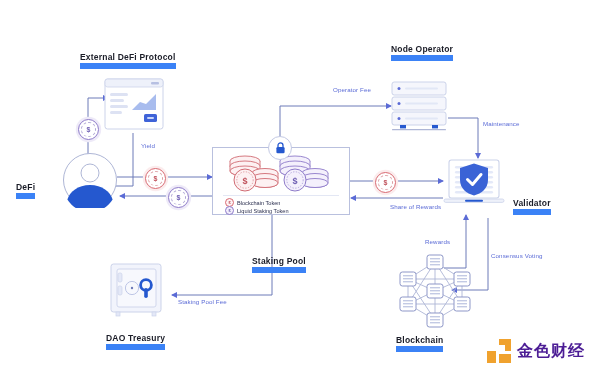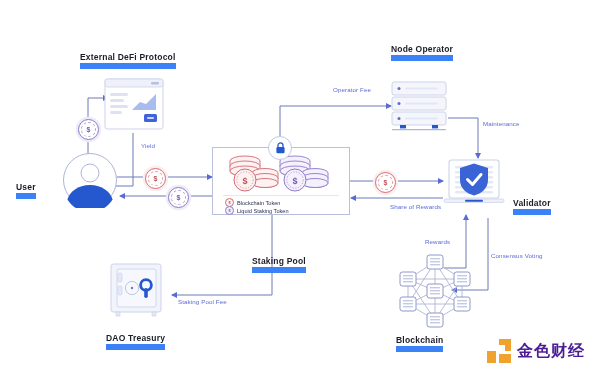--- a/index.html
+++ b/index.html
@@ -114,21 +114,21 @@
       <span>$</span>
   </div>
 
   <div class="node" style="left:62px;top:152px;">
     <svg width="56" height="56" viewBox="0 0 56 56">
       <circle cx="28" cy="28" r="26.5" fill="#fff" stroke="#aeb6d6" stroke-width="1"></circle>
       <circle cx="28" cy="21" r="9" fill="#fff" stroke="#aeb6d6" stroke-width="1"></circle>
       <path d="M28,33 C40,33 48.5,40 50.6,47.5 A26.5,26.5 0 0 1 5.4,47.5 C7.5,40 16,33 28,33 Z" fill="#2558cf"></path>
     </svg>
   </div>
-  <div class="title" style="left:16px;top:182px;">User</div>
+  <div class="title" style="left:16px;top:182px;">DeFi</div>
 
   <div class="title" style="left:80px;top:52px;">External DeFi Protocol</div>
   <div class="node" style="left:104px;top:78px;">
     <svg width="60" height="52" viewBox="0 0 60 52">
       <rect x="1" y="1" width="58" height="50" rx="2.5" fill="#ffffff" stroke="#ccd3ea" stroke-width="1"></rect>
       <rect x="1" y="1" width="58" height="8" rx="2.5" fill="#eef1fa" stroke="#ccd3ea" stroke-width=".8"></rect>
       <rect x="47" y="4" width="8" height="2.4" rx="1" fill="#b7c0e2"></rect>
       <rect x="6" y="15" width="18" height="3" rx="1.5" fill="#dde2f3"></rect>
       <rect x="6" y="21" width="14" height="3" rx="1.5" fill="#dde2f3"></rect>
       <rect x="6" y="27" width="18" height="3" rx="1.5" fill="#dde2f3"></rect>

